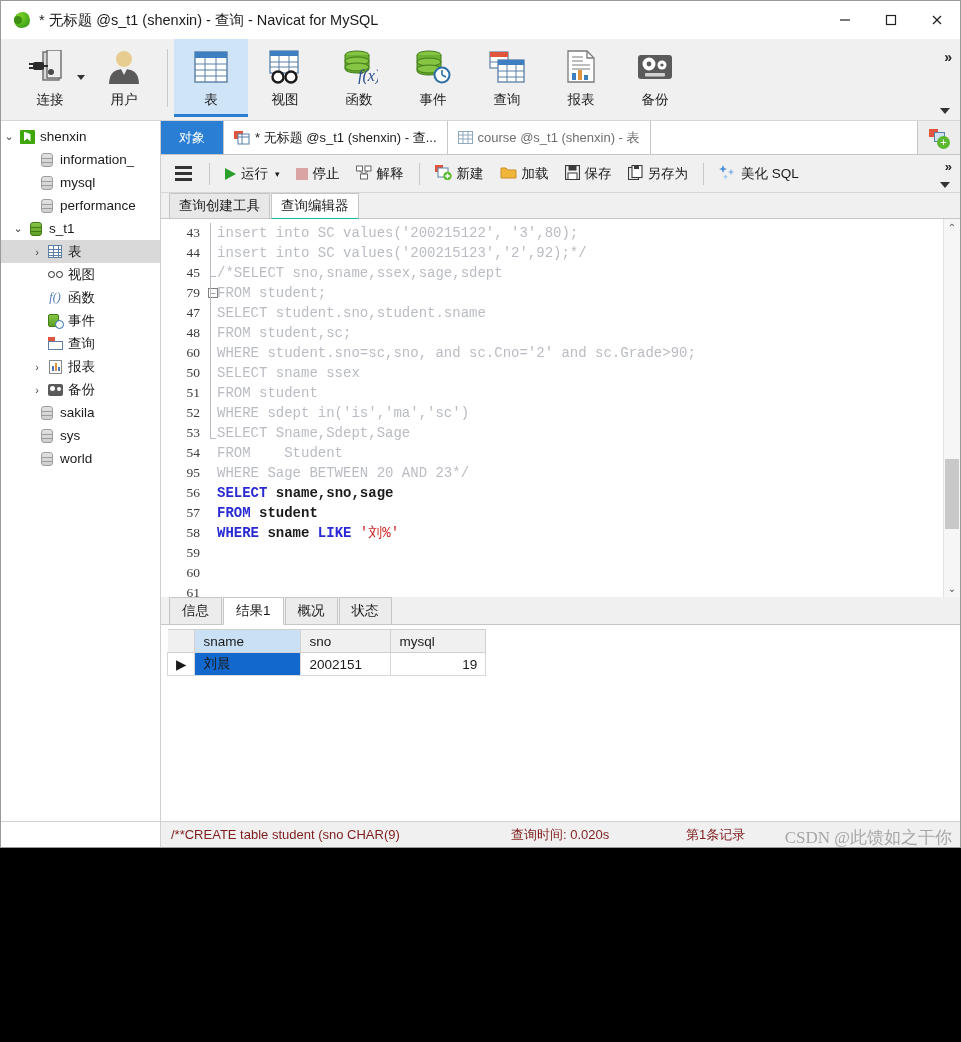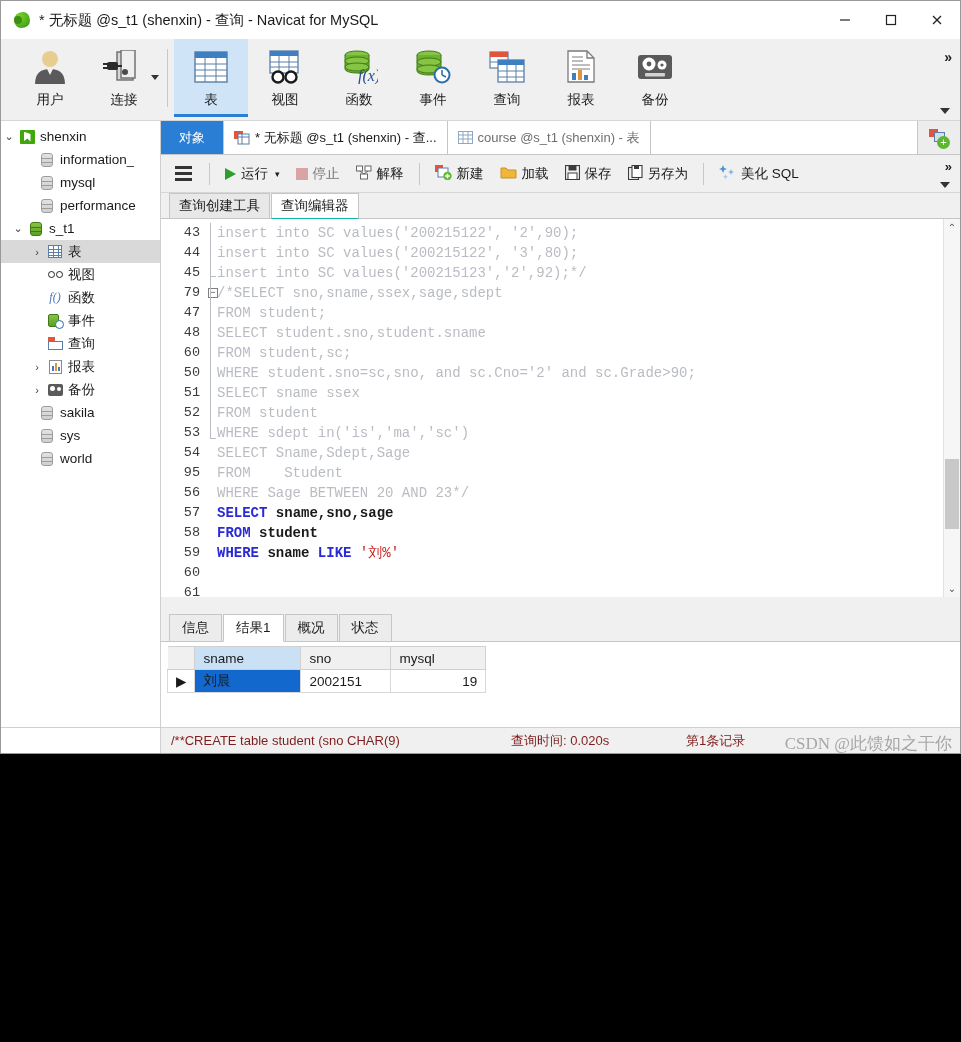--- a/index.html
+++ b/index.html
@@ -5,21 +5,21 @@
   * { box-sizing: border-box; margin: 0; padding: 0; }
   html, body {
     width: 961px; height: 1042px;
     font-family: "Liberation Sans", sans-serif;
     font-size: 13px;
     background: #000;
     overflow: hidden;
   }
   #app {
     position: relative;
-    width: 961px; height: 754px;
+    width: 961px; height: 848px;
     background: #fff;
     border: 1px solid #9a9a9a;
     overflow: hidden;
   }
 
   
   .titlebar {
     height: 38px;
     display: flex; align-items: center;
     background: #fff;
@@ -251,21 +251,21 @@
     position: absolute; right: -1px; bottom: -2px; width: 13px; height: 13px;
     background: #5cb82e; border-radius: 50%; color: #fff; font-size: 11px; line-height: 12px; text-align: center;
   }
 
   
   .qtoolbar {
     height: 38px; background: #f0f0f0; border-bottom: 1px solid #d6d6d6;
     display: flex; align-items: center; padding-left: 12px; position: relative;
   }
   .qbtn { display: flex; align-items: center; gap: 5px; padding: 4px 8px; font-size: 13.5px; color: #1a1a1a; white-space: nowrap; }
-  .qbtn.disabled { color: #737373; }
+  .qbtn.disabled { color: #000000; }
   .qsep { width: 1px; height: 22px; background: #c8c8c8; margin: 0 7px; }
   .hamburger { display: flex; flex-direction: column; gap: 3px; padding: 0 10px 0 2px; }
   .hamburger span { width: 17px; height: 3px; background: #333; display: block; }
   .play-tri { width: 0; height: 0; border-left: 11px solid #2aa02a; border-top: 6.5px solid transparent; border-bottom: 6.5px solid transparent; }
   .stop-sq { width: 12px; height: 12px; background: #dba4a4; }
   .q-overflow { position: absolute; right: 8px; top: 4px; font-size: 13px; font-weight: bold; color: #222; }
   .q-downarrow { position: absolute; right: 10px; bottom: 4px; width: 0; height: 0;
     border-left: 5px solid transparent; border-right: 5px solid transparent; border-top: 6px solid #333; }
 
   
@@ -281,21 +281,21 @@
   }
   .subtab.active { background: #fff; border-bottom: 1px solid #14b8a6; margin-bottom: -1px; }
 
   
   .editorwrap { position: relative; height: 378px; background: #fff; display: flex; overflow: hidden; }
   .gutter {
     width: 44px; background: #fff; flex: 0 0 44px;
     padding-top: 4px; text-align: right;
     font-family: "Liberation Mono", monospace; font-size: 13.5px; color: #3b3b3b;
   }
-  .gline { height: 20px; line-height: 20px; padding-right: 5px; position: relative; }
+  .gline { height: 20px; line-height: 20px; padding-right: 5px; position: relative; font-family: Liberation Serif, serif; }
   .fold-box {
     position: absolute; right: -13px; top: 5px;
     width: 10px; height: 10px; border: 1px solid #808080; background: #fff;
     font-size: 9px; line-height: 8px; text-align: center; color: #333;
   }
   .codearea {
     flex: 1; position: relative; padding-top: 4px; padding-left: 12px;
     font-family: "Liberation Mono", monospace; font-size: 14px;
     overflow: hidden;
   }
@@ -320,21 +320,21 @@
   .vs-arrow {
     height: 17px; display: flex; align-items: center; justify-content: center;
     font-size: 10px; color: #555;
   }
   .vs-arrow.bot { position: absolute; bottom: 0; left: 0; right: 0; }
   .vs-thumb { position: absolute; left: 1px; right: 1px; top: 240px; height: 70px; background: #c8c8c8; }
 
   
   .restabs {
     height: 28px; background: #f0f0f0; display: flex; align-items: flex-end;
-    padding-left: 8px; border-bottom: 1px solid #c6c6c6; margin-top: 17px;
+    padding-left: 8px; border-bottom: 1px solid #c6c6c6;
   }
   .restab {
     font-size: 13.5px; padding: 4px 12px; color: #1a1a1a;
     border: 1px solid #c6c6c6; border-bottom: none; background: #ececec; margin-right: 1px;
   }
   .restab.active { background: #fff; border-bottom: 1px solid #fff; margin-bottom: -1px; }
 
   
   .gridwrap { flex: 1; background: #fff; position: relative; overflow: hidden; padding-top: 4px; }
   table.resgrid { border-collapse: collapse; margin-left: 6px; }
@@ -420,44 +420,44 @@
         <svg width="14" height="14" viewBox="0 0 14 14">
             <line x1="3" y1="3" x2="11" y2="11" stroke="#222" stroke-width="1.2"></line>
             <line x1="11" y1="3" x2="3" y2="11" stroke="#222" stroke-width="1.2"></line>
           </svg>
       </div>
     </div>
   </div>
 
 
   <div class="maintoolbar">
-    <div class="tbtn">
-      <div class="glyph">
-        <svg width="40" height="34" viewBox="0 0 40 34">
-          <circle cx="20" cy="9" r="8" fill="#e8cd90"></circle>
-          <path d="M5 34 Q5 19 20 19 Q35 19 35 34 Z" fill="#5a5a5a"></path>
-          <path d="M17 19 L20 25 L23 19 Z" fill="#efefef"></path>
-        </svg>
-      </div>
-      <div class="lbl">用户</div>
-    </div>
     <div class="tbtn">
       <div class="glyph">
         <svg width="42" height="34" viewBox="0 0 42 34">
           <rect x="14" y="2" width="16" height="28" fill="#d8d8d8" stroke="#6b6b6b" stroke-width="1.4"></rect>
           <rect x="18" y="0" width="14" height="28" fill="#efefef" stroke="#6b6b6b" stroke-width="1.4"></rect>
           <circle cx="22" cy="22" r="3" fill="#4a4a4a"></circle>
           <rect x="4" y="12" width="11" height="8" rx="2" fill="#2b2b2b"></rect>
           <rect x="0" y="13" width="5" height="2" fill="#2b2b2b"></rect>
           <rect x="0" y="17" width="5" height="2" fill="#2b2b2b"></rect>
           <rect x="15" y="15" width="4" height="2" fill="#2b2b2b"></rect>
         </svg>
       </div>
       <div class="lbl">连接</div>
       <div class="caret-small"></div>
+    </div>
+    <div class="tbtn">
+      <div class="glyph">
+        <svg width="40" height="34" viewBox="0 0 40 34">
+          <circle cx="20" cy="9" r="8" fill="#e8cd90"></circle>
+          <path d="M5 34 Q5 19 20 19 Q35 19 35 34 Z" fill="#5a5a5a"></path>
+          <path d="M17 19 L20 25 L23 19 Z" fill="#efefef"></path>
+        </svg>
+      </div>
+      <div class="lbl">用户</div>
     </div>
     <div class="tb-sep"></div>
     <div class="tbtn active">
       <div class="glyph">
         <svg width="36" height="34" viewBox="0 0 36 34">
           <rect x="2" y="2" width="32" height="30" fill="#fff" stroke="#5b7fa6" stroke-width="1.4"></rect>
           <rect x="2" y="2" width="32" height="6" fill="#3e7fc1"></rect>
           <line x1="2" y1="14" x2="34" y2="14" stroke="#5b7fa6"></line>
             <line x1="2" y1="20" x2="34" y2="20" stroke="#5b7fa6"></line>
           <line x1="2" y1="26" x2="34" y2="26" stroke="#5b7fa6"></line>
@@ -860,21 +860,20 @@
           <div class="gline">60</div>
           <div class="gline">61</div>
         </div>
 
         <div class="foldline2"></div>
         <div class="foldend" style="top:57px"></div>
         <div class="foldline"></div>
         <div class="foldend" style="top:219px"></div>
 
         <div class="codearea">
-          <div class="cline cmt">insert into SC values('200215122', '2',90);</div>
           <div class="cline cmt">insert into SC values('200215122', '3',80);</div>
           <div class="cline cmt">insert into SC values('200215123','2',92);*/</div>
           <div class="cline cmt">/*SELECT sno,sname,ssex,sage,sdept</div>
           <div class="cline cmt">FROM student;</div>
           <div class="cline cmt">SELECT student.sno,student.sname</div>
           <div class="cline cmt">FROM student,sc;</div>
           <div class="cline cmt">WHERE student.sno=sc,sno, and sc.Cno='2' and sc.Grade&gt;90;</div>
           <div class="cline cmt">SELECT sname ssex</div>
           <div class="cline cmt">FROM student</div>
           <div class="cline cmt">WHERE sdept in('is','ma','sc')</div>

